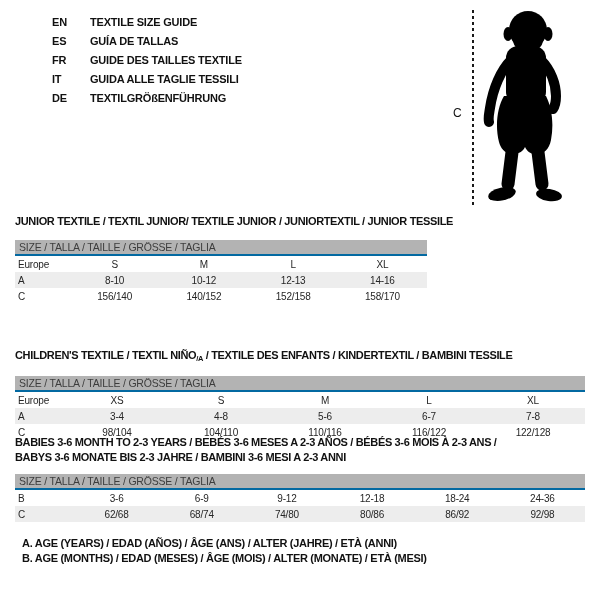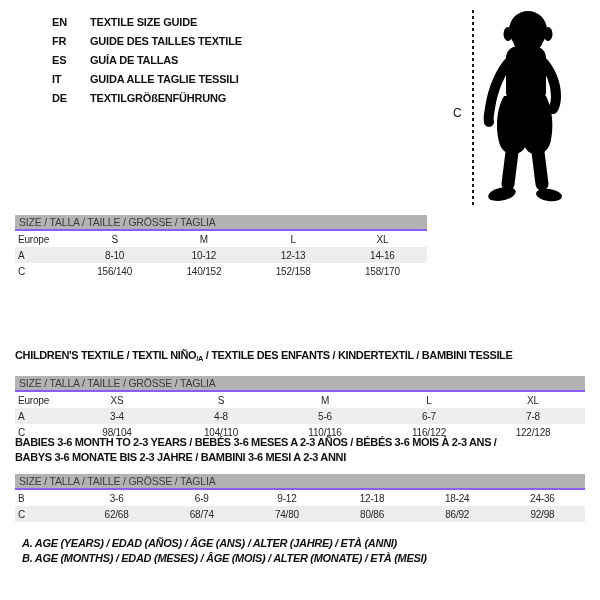--- a/index.html
+++ b/index.html
@@ -26,47 +26,47 @@
   .sec-junior{top:215px;width:412px;}
   .sec-children{top:318px;width:570px;margin-top:31px;}
   .sec-babies{top:435px;width:570px;}
   .sec-junior .sec-title{margin-bottom:13px;}
   .sec-children .sec-title{margin-bottom:13px;}
   .sec-babies .title-block{line-height:15px;margin-bottom:9px;}
 
   .size-table{width:100%;table-layout:fixed;border-collapse:collapse;}
   .size-table th.bar{background:#b3b3b3;height:14px;font-size:10.5px;font-weight:normal;
                      color:#3d3d3d;text-align:left;padding:0 0 0 4px;letter-spacing:-0.2px;
-                     border-bottom:2px solid #8b5cf6;}
+                     border-bottom:2px solid #0369a1;}
   .size-table td{height:16px;font-size:10px;color:#262626;padding:0;letter-spacing:-0.2px;}
   .size-table td.label{text-align:left;padding-left:3px;}
   .size-table td.val{text-align:center;}
   .size-table tr.alt{background:#ededed;}
 
   
   .legend{position:absolute;left:22px;top:536px;line-height:15px;font-size:11px;
-          font-weight:bold;color:#111;letter-spacing:-0.3px;white-space:nowrap;font-style:italic;}
+          font-weight:bold;color:#111;letter-spacing:-0.3px;white-space:nowrap;}
 </style>
 </head>
 <body>
 
 <div class="canvas">
 
   <div class="lang-list">
     <div class="lang-row">
       <span class="code">EN</span>
       <span class="lab">TEXTILE SIZE GUIDE</span>
     </div>
     <div class="lang-row">
+      <span class="code">ES</span>
+      <span class="lab">GUÍA DE TALLAS</span>
+    </div>
+    <div class="lang-row">
       <span class="code">FR</span>
       <span class="lab">GUIDE DES TAILLES TEXTILE</span>
-    </div>
-    <div class="lang-row">
-      <span class="code">ES</span>
-      <span class="lab">GUÍA DE TALLAS</span>
     </div>
     <div class="lang-row">
       <span class="code">IT</span>
       <span class="lab">GUIDA ALLE TAGLIE TESSILI</span>
     </div>
     <div class="lang-row">
       <span class="code">DE</span>
       <span class="lab">TEXTILGRÖßENFÜHRUNG</span>
     </div>
   </div>
@@ -84,20 +84,21 @@
       <path d="M62,52 C72,62 77,76 77,88 C77,94 76,98 74,101" fill="none" stroke="#000" stroke-width="10" stroke-linecap="round"></path>
       <path d="M25,88 C18,100 16,118 20,134 C22,142 28,147 36,146 C41,145 44,143 46,139 C48,143 51,146 56,146 C64,147 70,142 72,132 C75,116 73,100 67,88 Z"></path>
       <path d="M33,144 L29,176" fill="none" stroke="#000" stroke-width="13" stroke-linecap="round"></path>
       <path d="M59,144 L63,176" fill="none" stroke="#000" stroke-width="13" stroke-linecap="round"></path>
       <ellipse cx="23" cy="186" rx="14" ry="6.5" transform="rotate(-12 23 186)"></ellipse>
       <ellipse cx="70" cy="187" rx="13" ry="6" transform="rotate(8 70 187)"></ellipse>
     </g>
   </svg>
 
   <div class="sec sec-junior">
+    <div class="sec-title">JUNIOR TEXTILE / TEXTIL JUNIOR/ TEXTILE JUNIOR / JUNIORTEXTIL / JUNIOR TESSILE</div>
     <table class="size-table">
       <colgroup>
           <col style="width:55px">
           <col>
           <col>
           <col>
           <col>
         </colgroup>
       <thead>
         <tr>

